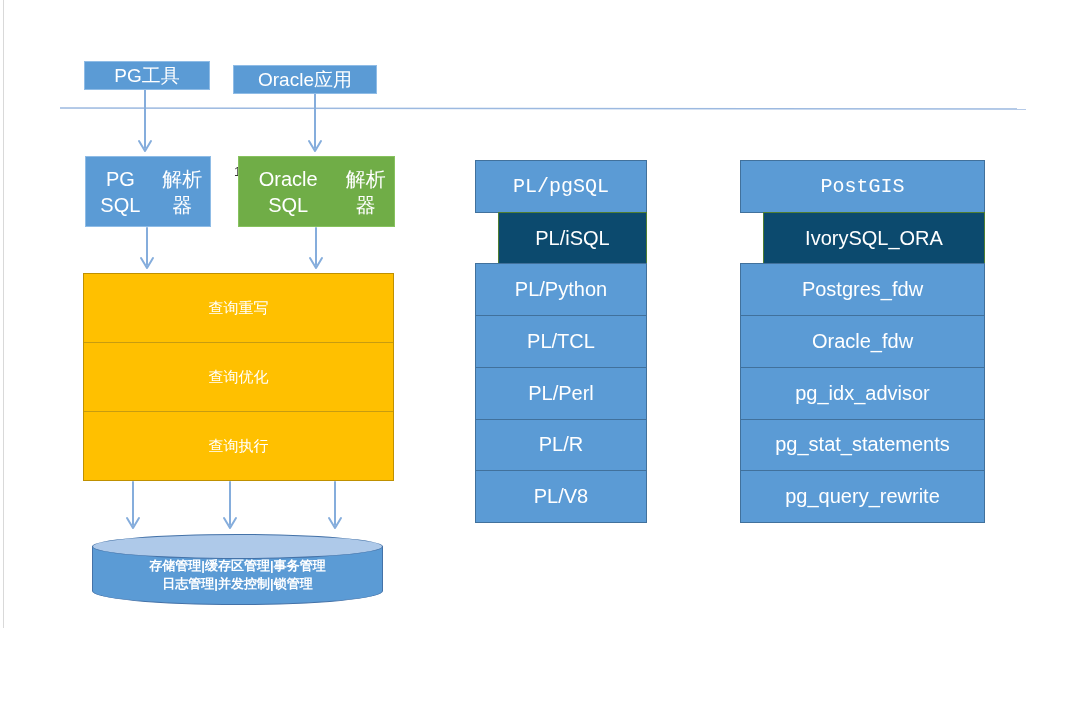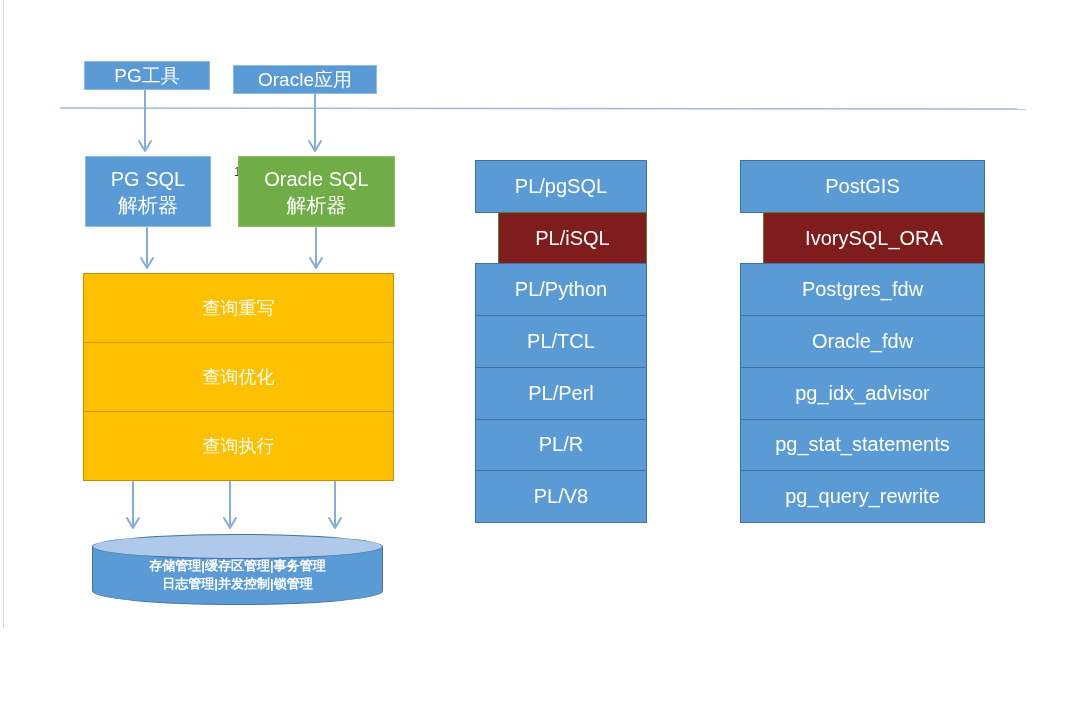--- a/index.html
+++ b/index.html
@@ -22,44 +22,44 @@
   .blue  { background:#5B9BD5; border:1px solid #8fbce6; }
   .green { background:#70AD47; border:1px solid #87c25e; }
 
   .top-box { height:29px; font-size:19px; }
   .port-label {
     position:absolute; font-size:13px; color:#383838; z-index:2;
     font-family:"Liberation Sans","DejaVu Sans",sans-serif;
     margin-top:40px;
   }
   .parser-box {
-    height:71px; font-size:20px; line-height:26px; flex-direction:column;
+    height:71px; font-size:20px; line-height:26px; flex-direction:row;
   }
 
   .orange-stack {
     position:absolute; left:83px; top:273px; width:311px; height:208px;
     background:#FFC000; border:1.5px solid #BF9000;
     display:flex; flex-direction:column; z-index:2;
   }
   .orange-row {
     flex:1; display:flex; align-items:center; justify-content:center;
-    color:#ffffff; font-size:18px;
+    color:#ffffff; font-size:15px;
   }
   .orange-row + .orange-row { border-top:1.5px solid #c79c10; }
 
   .stack {
     position:absolute; display:flex; flex-direction:column; z-index:2;
   }
   .stack-row {
     flex:1; display:flex; align-items:center; justify-content:center;
     color:#fff; font-size:20px;
     background:#5B9BD5; border:1px solid #41719C; margin-top:-1px;
   }
-  .stack-row:first-child { margin-top:0; }
-  .stack-row.green-row { background:#7f1d1d; border-color:#507E32;margin-left:23px; }
+  .stack-row:first-child { margin-top:0;font-family:Liberation Mono, monospace; }
+  .stack-row.green-row { background:#0c4a6e; border-color:#507E32;margin-left:23px; }
   .stack-middle { left:475px; top:160px; width:172px; height:363px; }
   .stack-right  { left:740px; top:160px; width:245px; height:363px; }
 
   .cyl-top {
     position:absolute; left:92px; top:534px; width:291px; height:25px;
     background:#AEC9E9; border:1.5px solid #4472A8; border-radius:50%;
     z-index:3;
   }
   .cyl-body {
     position:absolute; left:92px; top:546px; width:291px; height:59px;

